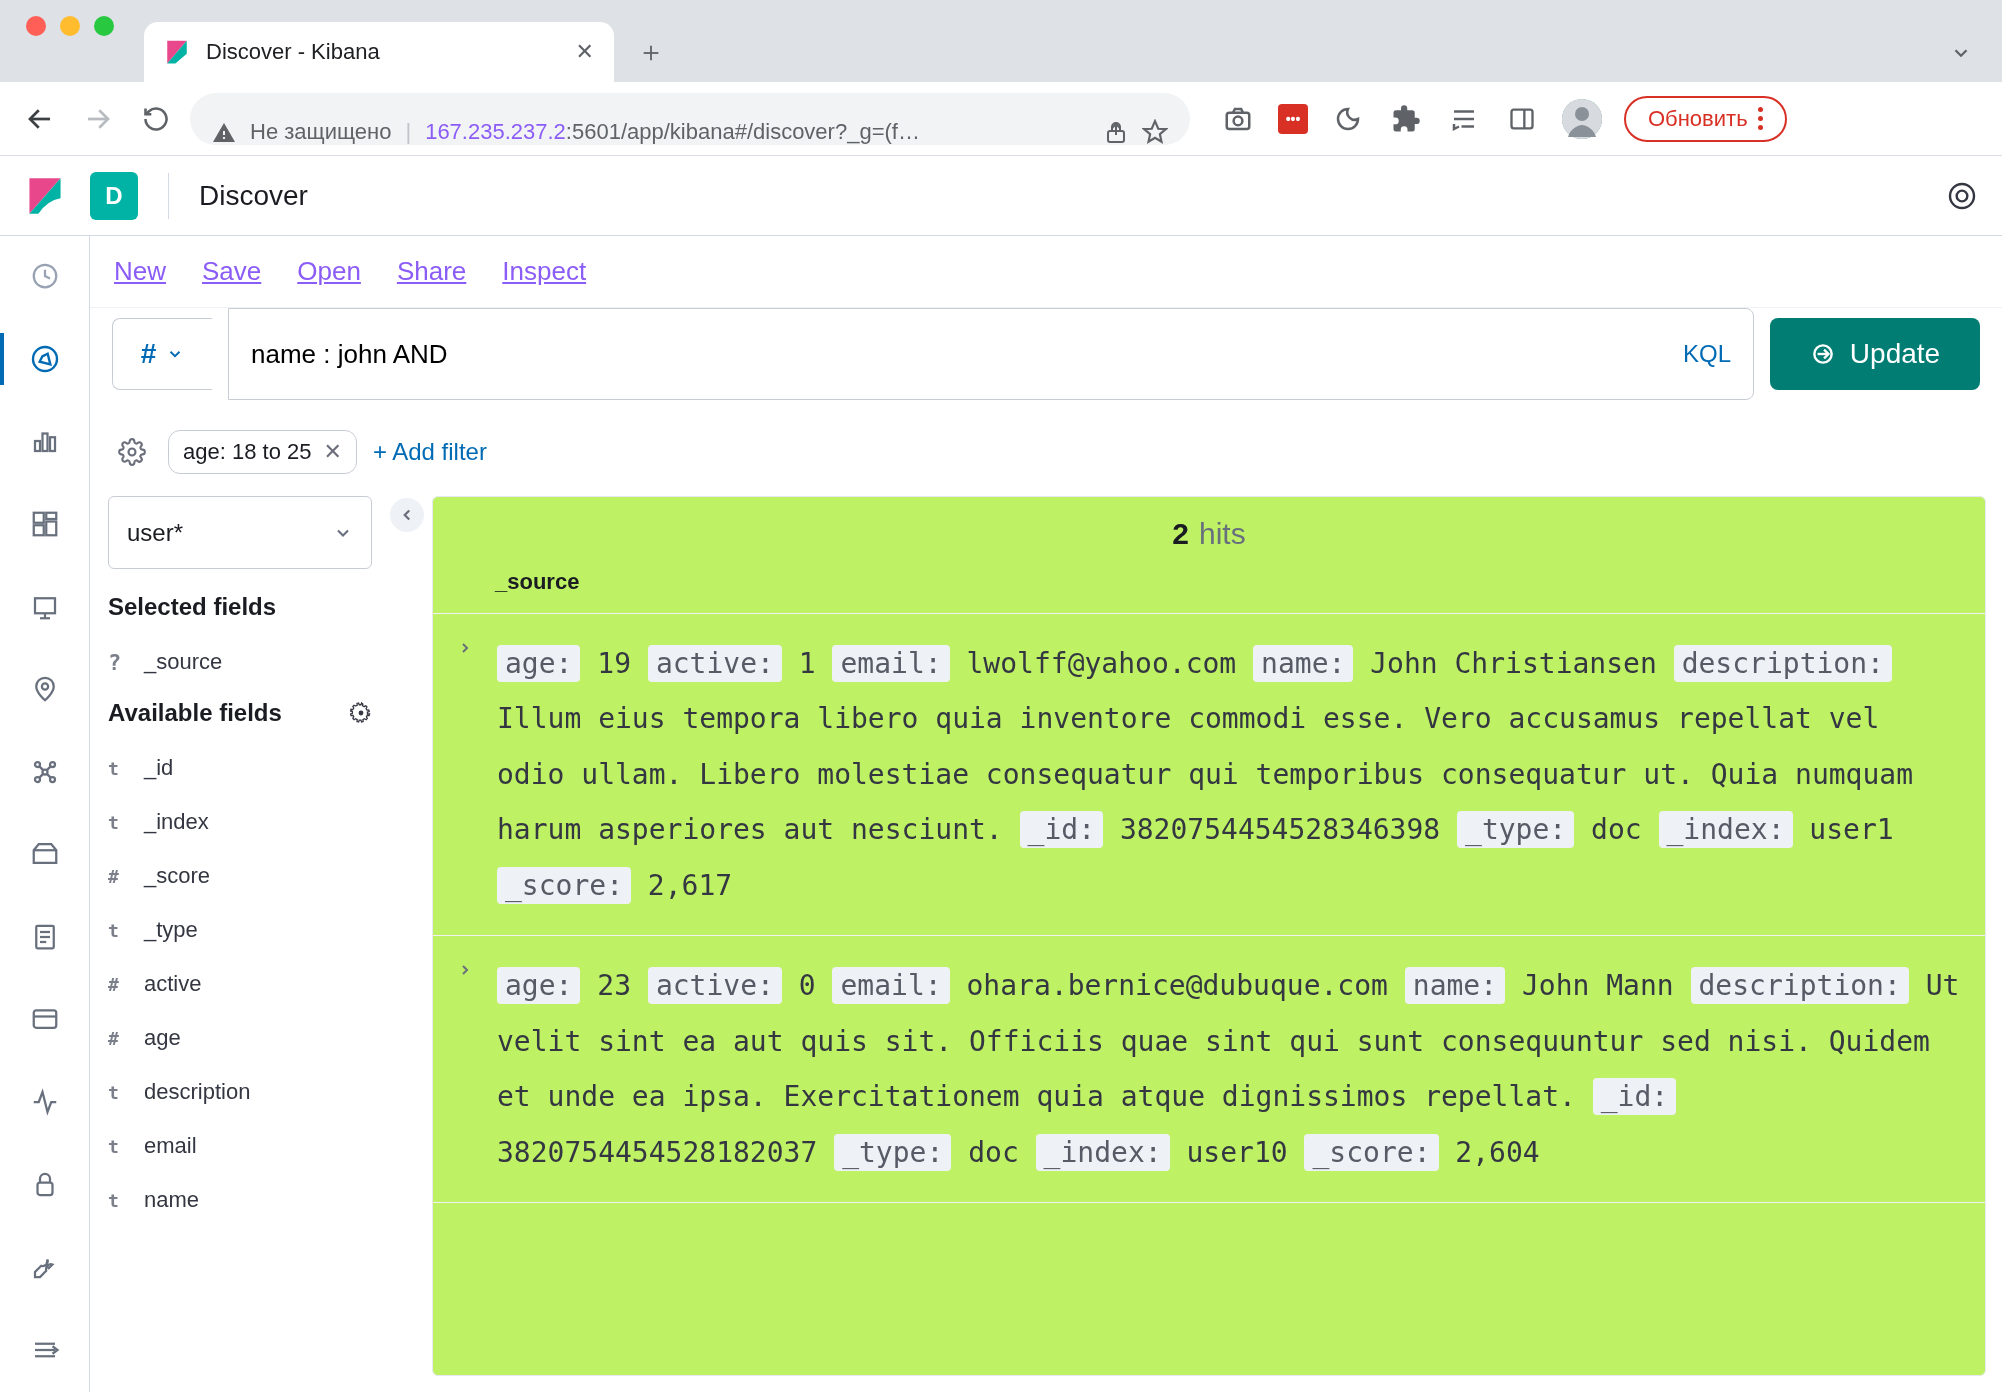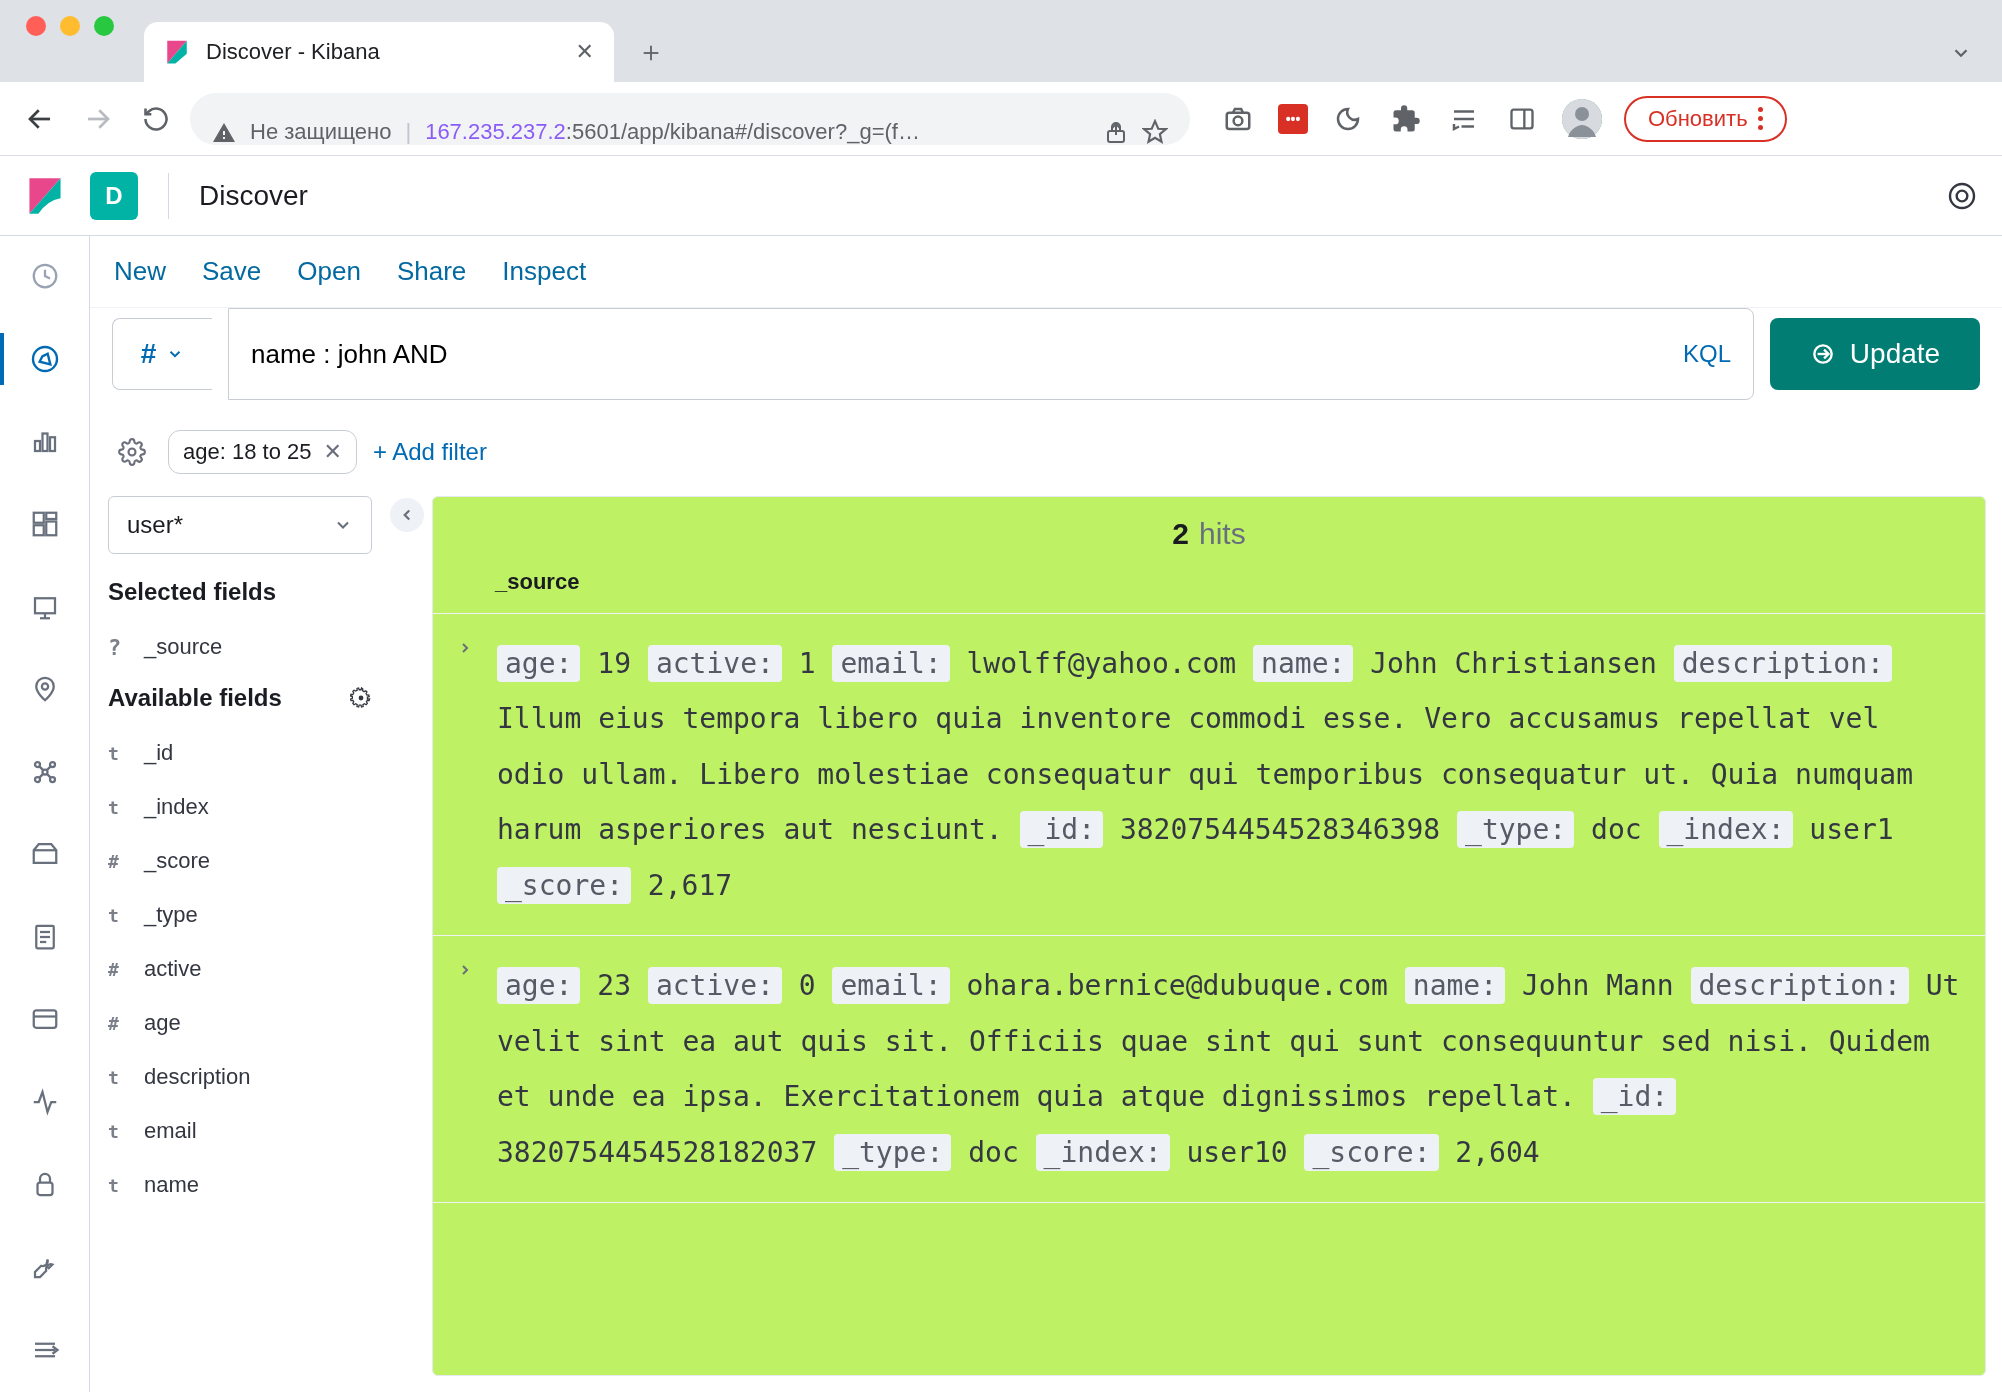--- a/index.html
+++ b/index.html
@@ -42,37 +42,37 @@
 
   
   .kbn-body { display:flex; height: calc(1392px - 82px - 74px - 80px); }
   .kbn-sidenav { width: 90px; background:#fff; border-right: 1px solid #d3dae6; display:flex; flex-direction:column; align-items:center; padding-top: 18px; gap: 38px; }
   .sn-item { width: 48px; height: 48px; display:flex; align-items:center; justify-content:center; color:#666; border-radius:6px; }
   .sn-item.active { color:#006bb4; position:relative; }
   .sn-item.active::before { content:""; position:absolute; left:-21px; top:-4px; bottom:-4px; width:4px; background:#006bb4; }
 
   .kbn-main { flex:1; display:flex; flex-direction:column; }
   .kbn-tabs { height: 72px; display:flex; align-items:center; padding: 0 24px; gap: 36px; border-bottom: 1px solid #f0f2f7; }
-  .kbn-tab { font-size: 26px; color:#0369a1; cursor:pointer; }
+  .kbn-tab { font-size: 26px; color:#8b5cf6; cursor:pointer;text-decoration:underline; }
 
   .querybar { display:flex; padding: 0 22px 18px 22px; gap: 16px; align-items:center; }
   .query-prefix { width: 100px; border: 1px solid #c8ccd4; border-right: none; border-radius: 8px 0 0 8px; height: 72px; display:flex; align-items:center; justify-content:center; gap: 10px; font-size:28px; color:#006bb4; }
   .query-input-wrap { flex:1; border:1px solid #c8ccd4; border-radius: 0 8px 8px 0; height:92px; display:flex; align-items:center; padding: 0 22px; font-size: 26px; }
   .query-input { flex:1; border:none; outline:none; font-size:26px; background:transparent; }
   .kql-label { color:#006bb4; font-size:24px; }
   .update-btn { width: 210px; height: 72px; background:#017d73; color:#fff; border-radius: 8px; display:flex; align-items:center; justify-content:center; gap: 14px; font-size: 28px; }
 
   .filterbar { display:flex; align-items:center; padding: 0 22px 18px 22px; gap: 16px; margin-top: 12px; }
   .gear-btn { width:40px; height:40px; display:flex; align-items:center; justify-content:center; color:#6a6f7b; }
   .filter-pill { border:1px solid #c8ccd4; border-radius:12px; padding: 8px 14px; display:flex; align-items:center; gap: 12px; font-size:22px; background:#fff; }
   .add-filter { color:#006bb4; font-size:24px; }
 
   .content-row { display:flex; flex:1; overflow:hidden; }
   .fields-panel { width: 300px; padding: 4px 18px 18px 18px; overflow:auto; }
-  .index-dd { border:1px solid #c8ccd4; border-radius:6px; height: 58px; display:flex; align-items:center; justify-content:space-between; padding: 0 18px; font-size:24px; margin: 0 0 24px 0; }
+  .index-dd { border:1px solid #c8ccd4; border-radius:6px; height: 73px; display:flex; align-items:center; justify-content:space-between; padding: 0 18px; font-size:24px; margin: 0 0 24px 0; }
   .fields-h { font-size: 24px; font-weight:700; margin: 10px 0 14px 0; display:flex; align-items:center; justify-content:space-between; }
   .field-row { display:flex; align-items:center; gap: 14px; padding: 14px 0; font-size: 22px; color:#343741; }
   .ft-badge { width: 22px; font-family: ui-monospace, monospace; font-size: 18px; font-weight: 700; color: #7a7f8a; }
   .ft-q { color:#7a7f8a; font-weight:700; font-family: ui-monospace, monospace; width:22px; display:inline-block; }
 
   .collapse-handle { width: 34px; height: 34px; border-radius:50%; background:#eef1f6; display:flex; align-items:center; justify-content:center; color:#6a6f7b; align-self:flex-start; margin: 6px 8px 0 0; }
   .results { flex:1; background:#bef264; border: 1px solid #e6e9ef; border-radius: 6px; margin: 4px 16px 16px 0; display:flex; flex-direction:column; overflow:auto; }
   .hits-header { text-align:center; font-size: 30px; padding: 20px 0 4px 0; }
   .hits-header b { font-weight:700; margin-right:10px; }
   .col-head { font-weight:700; font-size: 22px; padding: 14px 0 18px 62px; border-bottom: 1px solid #f0f2f7; }

